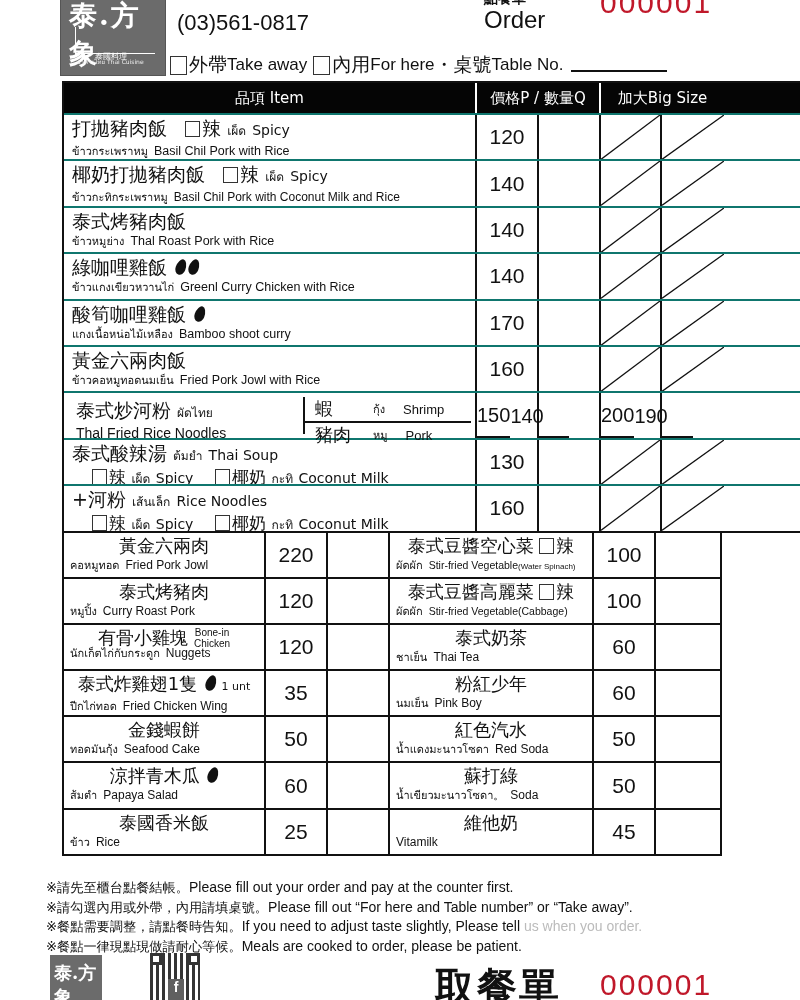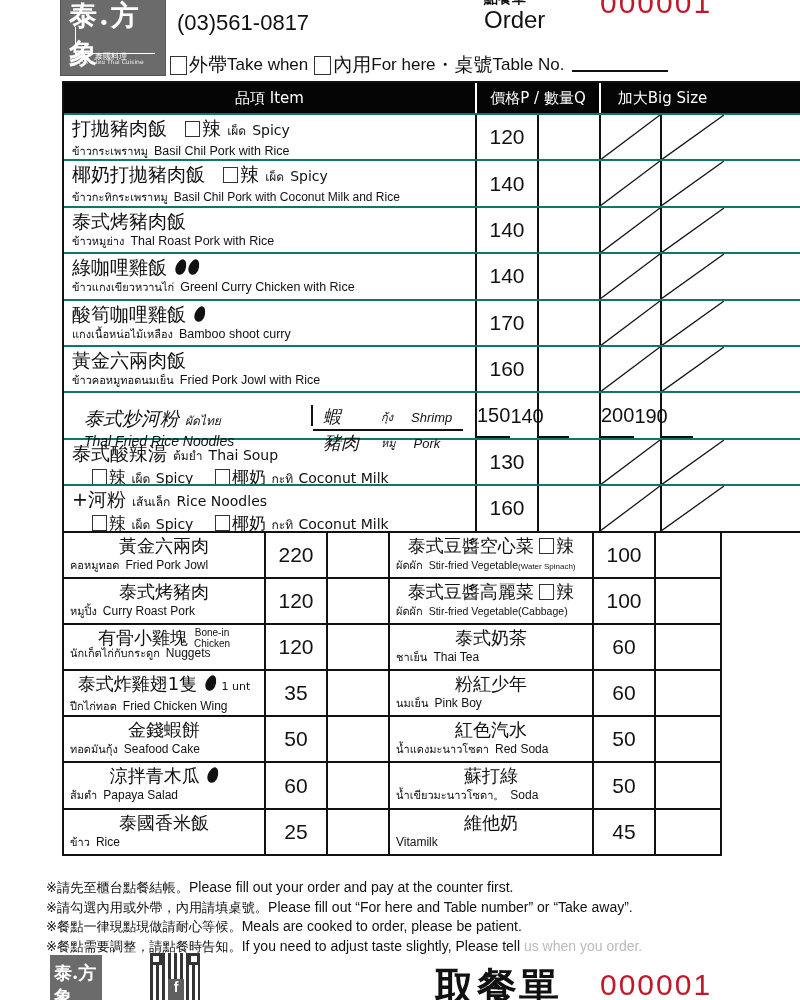--- a/index.html
+++ b/index.html
@@ -44,21 +44,21 @@
   .zh .sp { font-size: 14px; }
   .zh .th { font-size: 12px; }
   .sub { font-size: 12.5px; line-height: 17px; white-space: nowrap; font-family: "Liberation Sans", sans-serif; }
   .sub .th { font-size: 11px; margin-right: 6px; }
   .price { display: flex; align-items: center; justify-content: center; font-size: 21px; font-family: "Liberation Sans", sans-serif; }
   .slash { overflow: hidden; }
   .slash svg { position: absolute; left: 0; top: 0; width: 100%; height: 100%; }
   .chili { display: inline-block; width: 10px; height: 16px; background: #111; border-radius: 50% 50% 50% 50% / 60% 60% 40% 40%; transform: rotate(20deg); margin-left: 3px; vertical-align: -1px; }
 
   
-  .split-item { display: flex; width: 413px; padding: 12px; font-style: italic; }
+  .split-item { display: flex; width: 413px; padding: 4px; }
   .split-left { width: 237px; border-right: 2px solid #111; padding: 2px 8px 0 8px; }
   .split-right { flex: 1; display: flex; flex-direction: column; }
   .split-right div { flex: 1; display: flex; align-items: center; padding-left: 10px; font-size: 13px; font-family: "Liberation Sans", sans-serif; }
   .split-right div:first-child { border-bottom: 2px solid #111; }
   .split-right .zhb { font-size: 18px; width: 58px; font-family: "DejaVu Sans", sans-serif; }
   .split-right .th { font-size: 11px; margin-right: 18px; }
   .split-col { display: flex; }
   .split-col div { flex: 1; display: flex; align-items: center; justify-content: center; font-size: 20px; font-family: "Liberation Sans", sans-serif; line-height: 1; }
   .split-col div:first-child { border-bottom: 2px solid #111; }
 
@@ -104,21 +104,21 @@
   <div class="l-foot">อาหารไทย  Thai Cuisine</div>
 </div>
 <div class="phone">(03)561-0817</div>
 <div class="title-top">點餐單</div>
 <div class="title-order">Order</div>
 <div class="order-no-top">000001</div>
 
 <div class="opts">
   <span class="cb"></span>
   <span>外帶</span>
-  <span class="en">Take when</span>
+  <span class="en">Take away</span>
   <span class="gap"></span>
   <span class="cb"></span>
   <span>內用</span>
   <span class="en">For here</span>
   <span>・</span>
   <span>桌號</span>
   <span class="en">Table No.</span>
   <span class="table-line"></span>
 </div>
 
@@ -423,22 +423,22 @@
         <div class="sub"><span>Vitamilk</span></div>
       </div>
     <div class="r-price">45</div>
     <div class="r-qty"></div>
   </div>
 </div>
 
 <div class="notes">
   <div><span>※請先至櫃台點餐結帳。</span><span class="en">Please fill out your order and pay at the counter first.</span></div>
   <div><span>※請勾選內用或外帶，內用請填桌號。</span><span class="en">Please fill out “For here and Table number” or “Take away”.</span></div>
+  <div><span>※餐點需要調整，請點餐時告知。</span><span class="en">If you need to adjust taste slightly, Please tell </span><span class="en fade">us when you order.</span></div>
   <div><span>※餐點一律現點現做請耐心等候。</span><span class="en">Meals are cooked to order, please be patient.</span></div>
-  <div><span>※餐點需要調整，請點餐時告知。</span><span class="en">If you need to adjust taste slightly, Please tell </span><span class="en fade">us when you order.</span></div>
 </div>
 
 <div class="logo2">泰.方象</div>
 <div class="qr">
   <span class="qc" style="left:0;top:0"></span>
   <span class="qc" style="right:0;top:0"></span>
   <span class="fb">f</span>
 </div>
 <div class="pickup">取餐單</div>
 <div class="order-no-bot">000001</div>

